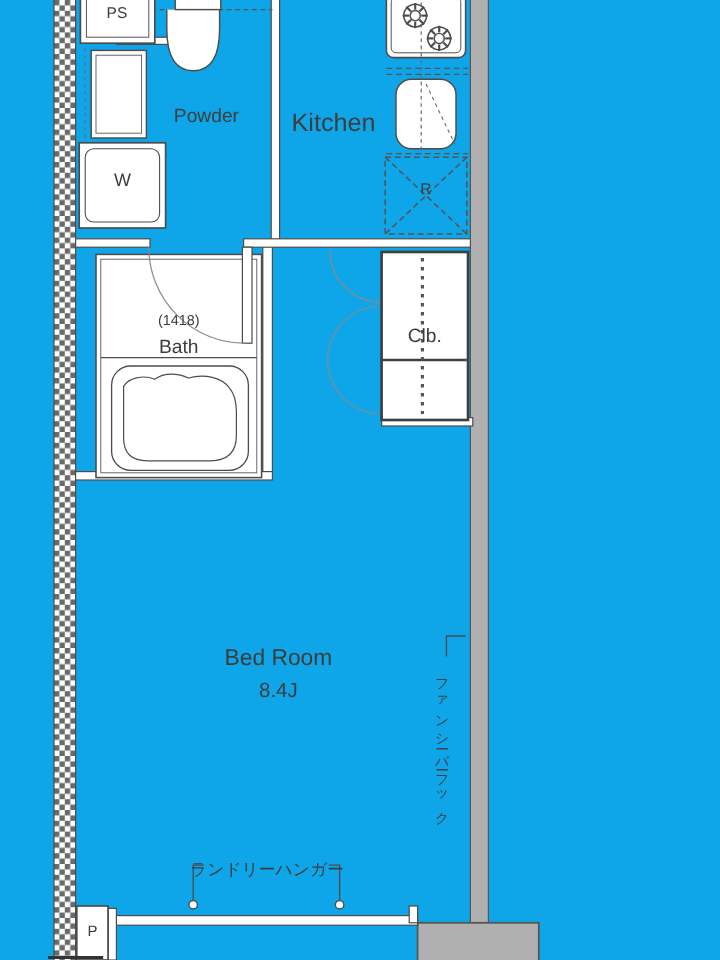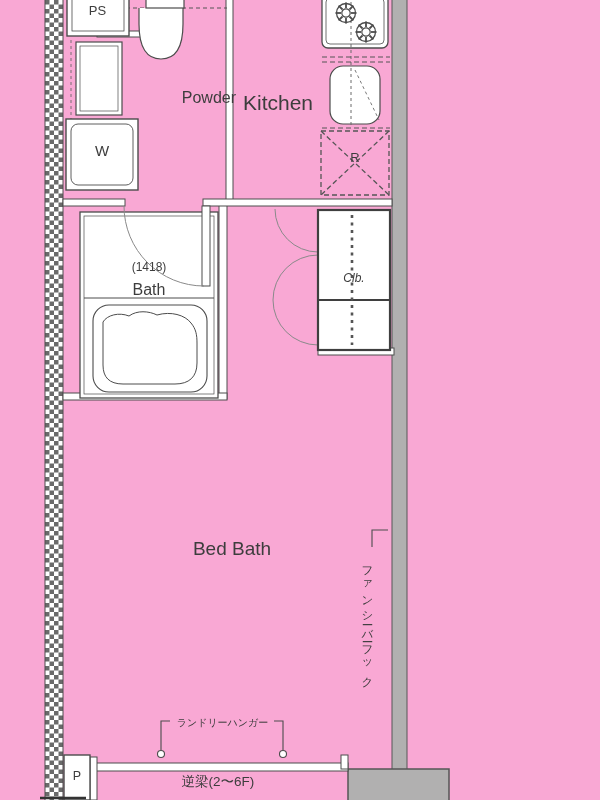--- a/index.html
+++ b/index.html
@@ -1,25 +1,25 @@
 <!DOCTYPE html>
 <html><head>
 <meta charset="utf-8">
 <style>
   html,body{margin:0;padding:0;background:#ffffff;}
   .stage{
-    position:relative;width:600px;height:800px;overflow:hidden;background:#f9a8d4;
+    position:relative;width:600px;height:800px;overflow:hidden;background:#0ea5e9;
     font-family:"Liberation Sans","DejaVu Sans",sans-serif;
   }
   .stage svg{position:absolute;left:0;top:0;}
   .lbl{
     position:absolute;text-align:center;color:#3d3d3d;line-height:1.25;
     white-space:nowrap;font-family:"Liberation Sans","DejaVu Sans",sans-serif;
   }
-  .lbl .line{display:block;text-align:right;}
+  .lbl .line{display:block;}
   .lbl-v{
     writing-mode:vertical-rl;text-orientation:mixed;letter-spacing:2px;
     white-space:nowrap;
   }
 </style>
 </head>
 <body>
 
 <div class="stage">
 
@@ -148,25 +148,25 @@
 
   <div class="lbl" style="left:230px;top:90px;width:96px;font-size:21px;">Kitchen</div>
 
   <div class="lbl" style="left:66px;top:142px;width:72px;font-size:15px;">W</div>
 
   <div class="lbl" style="left:80px;top:236px;width:138px;font-size:16px;margin-top:44px;">Bath</div>
   <div class="lbl" style="left:80px;top:260px;width:138px;font-size:12px;">(1418)</div>
 
   <div class="lbl" style="left:321px;top:150px;width:68px;font-size:13px;">R</div>
 
-  <div class="lbl" style="left:318px;top:271px;width:72px;font-size:12px;font-style:italic;">Clb.</div>
+  <div class="lbl" style="left:318px;top:271px;width:72px;font-size:16px;">Clb.</div>
 
-  <div class="lbl" style="left:102px;top:537px;width:260px;font-size:19px;">Bed Bath</div>
+  <div class="lbl" style="left:102px;top:537px;width:260px;font-size:19px;">Bed Room</div>
+  <div class="lbl" style="left:102px;top:565px;width:260px;font-size:17px;">8.4J</div>
 
-  <div class="lbl" style="left:145px;top:717px;width:155px;font-size:10px;font-family:Liberation Serif, serif;">ランドリーハンガー</div>
+  <div class="lbl" style="left:145px;top:717px;width:155px;font-size:14px;font-family:Liberation Serif, serif;">ランドリーハンガー</div>
 
   <div class="lbl lbl-v" style="left:360px;top:546px;height:150px;font-size:11.5px;">ファンシーバーフック</div>
 
-  <div class="lbl" style="left:148px;top:774px;width:140px;font-size:13.5px;">逆梁(2〜6F)</div>
 
   <div class="lbl" style="left:64px;top:769px;width:26px;font-size:12.5px;">P</div>
 
 </div>
 
 </body></html>

